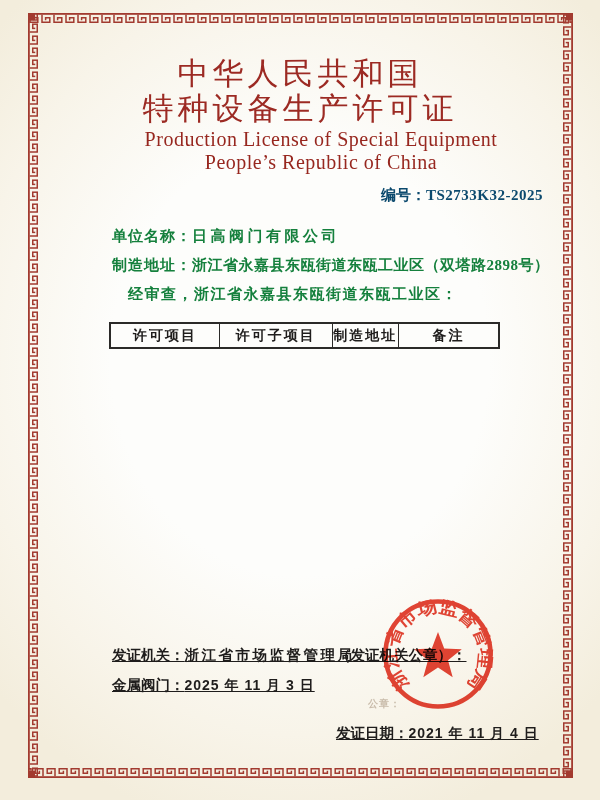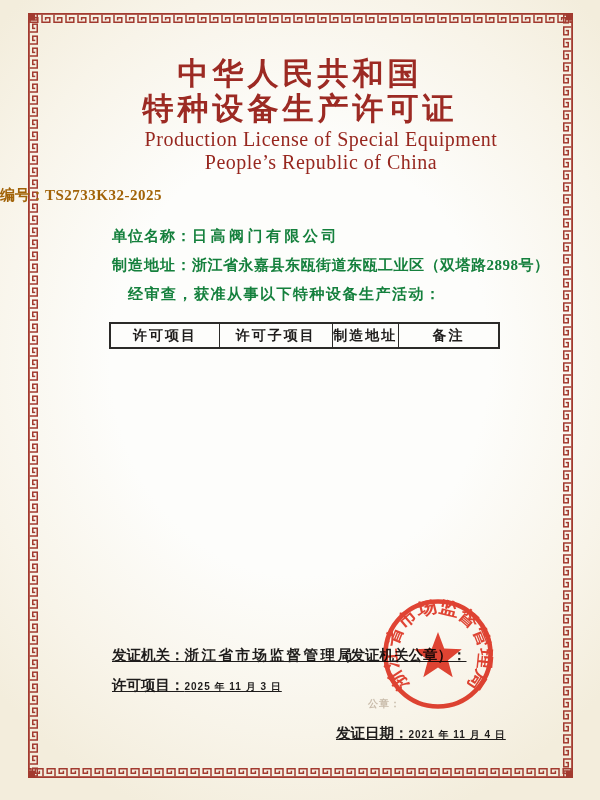--- a/index.html
+++ b/index.html
@@ -4,29 +4,29 @@
 <style>
   html,body{margin:0;padding:0;}
   body{
     width:600px;height:800px;position:relative;overflow:hidden;
     font-family:"Liberation Serif","DejaVu Serif",serif;
     background:radial-gradient(ellipse 70% 60% at 50% 45%, #fdfdfb 45%, #f8f4e9 78%, #f3eddc 100%);
   }
   .abs{position:absolute;}
   
   .title-cn{
-    left:0;right:0;text-align:center;color:#9c2a23;font-weight:700;
+    left:0;right:0;text-align:center;color:#9c2a23;font-weight:400;
     font-size:31px;letter-spacing:4px;line-height:35px;
   }
   .title-en{
     left:0;right:0;text-align:center;color:#97271f;
     font-size:20px;line-height:23px;font-weight:400;letter-spacing:.5px;padding-left:42px;
   }
   .serial{
-    top:186px;left:0;right:57px;text-align:left;color:#a16207;
+    top:186px;left:0;right:57px;text-align:right;color:#0c4a6e;
     font-size:15px;font-weight:700;
   }
   .serial .num{font-weight:600;letter-spacing:.5px;font-family:"Liberation Serif",serif;}
   
   .field{color:#15803d;font-size:15px;font-weight:700;white-space:nowrap;}
   .field .lbl{letter-spacing:1px;}
   .spaced{letter-spacing:3.5px;}
   .tight{letter-spacing:.5px;}
   
   .lic-table{border-collapse:collapse;table-layout:fixed;width:391px;}
@@ -34,21 +34,21 @@
     border:1px solid #2b2a28;color:#1f1d1c;font-weight:700;
     text-align:center;vertical-align:middle;padding:0;
   }
   .lic-table{border:2px solid #2b2a28;}
   .lic-table th{font-size:14px;letter-spacing:2px;height:23px;}
   .lic-table td{font-size:13.5px;height:80px;line-height:19px;letter-spacing:1.5px;}
   .lic-table td.remark{text-align:left;padding-left:5px;letter-spacing:1px;}
   
   .foot{color:#1f1d1c;font-size:14.5px;font-weight:700;white-space:nowrap;text-decoration:underline;}
   .foot .val-cn{letter-spacing:2.5px;}
-  .foot .date{font-family:"Liberation Sans","DejaVu Sans",sans-serif;font-size:10px;letter-spacing:1px;}
+  .foot .date{font-family:"Liberation Sans","DejaVu Sans",sans-serif;font-size:14px;letter-spacing:1px;}
   .seal-caption{color:#c9bcab;font-size:10px;font-weight:700;letter-spacing:1px;}
   
   .seal-svg{mix-blend-mode:multiply;opacity:.93;}
   .seal-text{font-size:17px;font-weight:700;font-family:"Liberation Serif",serif;}
 </style>
 </head>
 <body>
 
 <svg class="abs" width="600" height="800" viewBox="0 0 600 800" style="left:0;top:0;pointer-events:none;">
   <defs>
@@ -81,21 +81,21 @@
 <div class="abs serial">
   <span>编号：</span><span class="num">TS2733K32-2025</span>
 </div>
 
 <div class="abs field" style="left:112px;top:227px;">
   <span class="lbl">单位名称：</span><span class="spaced">日高阀门有限公司</span>
 </div>
 <div class="abs field" style="left:112px;top:256px;">
   <span class="lbl">制造地址：</span><span class="tight">浙江省永嘉县东瓯街道东瓯工业区（双塔路2898号）</span>
 </div>
-<div class="abs field" style="left:128px;top:285px;letter-spacing:1.5px;">经审查，获准从事以下特种设备生产活动：</div>
+<div class="abs field" style="left:128px;top:285px;letter-spacing:1.5px;">经审查，浙江省永嘉县东瓯街道东瓯工业区：</div>
 
 <div class="abs" style="left:109px;top:322px;">
   <table class="lic-table">
     <colgroup>
         <col style="width:109px">
         <col style="width:112px">
         <col style="width:66px">
         <col style="width:100px">
       </colgroup>
     <tbody>
@@ -108,21 +108,21 @@
   </tbody>
     </table>
 </div>
 
 <div class="abs foot" style="left:112px;top:646px;">
   <span>发证机关：</span><span class="val-cn">浙江省市场监督管理局</span>
 </div>
 <div class="abs foot" style="left:336px;top:646px;">（发证机关公章）：</div>
 
 <div class="abs foot" style="left:112px;top:676px;">
-  <span>许可项目：</span><span class="date">2025 年 11 月 3 日</span>
+  <span>金属阀门：</span><span class="date">2025 年 11 月 3 日</span>
 </div>
 <div class="abs foot" style="left:336px;top:676px;margin-top:48px;">
   <span>发证日期：</span><span class="date">2021 年 11 月 4 日</span>
 </div>
 
 <div class="abs seal-caption" style="left:368px;top:697px;">公章：</div>
 
 <svg class="abs seal-svg" style="left:358px;top:574px;" width="160" height="160" viewBox="-80 -80 160 160">
   <defs>
     <path id="sealArc" d="M -33 25.2 A 41.5 41.5 0 1 1 33 25.2" fill="none"></path>

